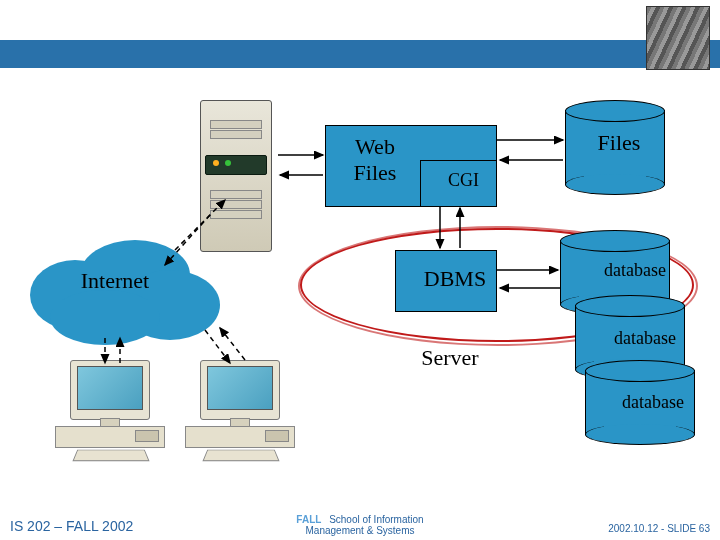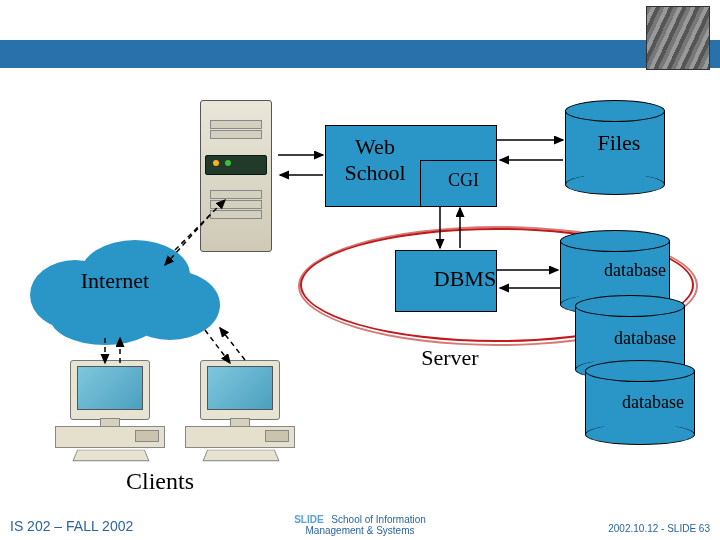--- a/index.html
+++ b/index.html
@@ -56,41 +56,41 @@
       <div class="panel"></div>
       <div class="led" style="left:18px;top:60px;background:#ffb020"></div>
       <div class="led" style="left:30px;top:60px;background:#36c23b"></div>
       <div class="slot" style="top:90px"></div>
       <div class="slot" style="top:100px"></div>
       <div class="slot" style="top:110px"></div>
     </div>
 
     <div class="box" style="left:325px;top:55px;width:170px;height:80px"></div>
     <div class="txt" style="left:330px;top:64px;width:90px;white-space:pre">Web
-School</div>
+Files</div>
     <div class="box" style="left:420px;top:90px;width:75px;height:45px;border-top:1.5px solid #000;border-left:1.5px solid #000;border-right:none;border-bottom:none"></div>
     <div class="txt small" style="left:420px;top:100px;width:87px">CGI</div>
 
     <div class="cyl" style="left:565px;top:30px;width:100px;height:95px">
       <div class="body"></div>
         <div class="bot"></div>
         <div class="top"></div>
     </div>
     <div class="txt" style="left:565px;top:60px;width:108px">Files</div>
 
     <div class="blob" style="left:30px;top:170px">
       <span style="left:0;top:20px;width:90px;height:70px"></span>
       <span style="left:50px;top:0;width:110px;height:70px"></span>
       <span style="left:90px;top:30px;width:100px;height:70px"></span>
       <span style="left:20px;top:50px;width:110px;height:55px"></span>
     </div>
     <div class="txt" style="left:50px;top:198px;width:130px">Internet</div>
 
     <div class="box" style="left:395px;top:180px;width:100px;height:60px"></div>
-    <div class="txt" style="left:405px;top:196px;width:120px">DBMS</div>
+    <div class="txt" style="left:395px;top:196px;width:120px">DBMS</div>
 
     <div class="txt" style="left:400px;top:275px;width:100px">Server</div>
 
     <div class="ellipse-ring" style="left:300px;top:158px;width:390px;height:110px"></div>
     <div class="ellipse-ring" style="left:298px;top:156px;width:396px;height:116px;opacity:.6"></div>
 
     <div class="cyl" style="left:560px;top:160px;width:110px;height:85px">
       <div class="body"></div>
         <div class="bot"></div>
         <div class="top"></div>
@@ -118,21 +118,20 @@
         <div class="kb"></div>
     </div>
     <div class="pc" style="left:185px;top:290px">
       <div class="mon"></div>
         <div class="scr"></div>
         <div class="stand"></div>
         <div class="base"></div>
         <div class="drv"></div>
         <div class="kb"></div>
     </div>
-    <div class="txt" style="left:100px;top:398px;width:120px;font-size:24px">Clients</div>
 
     <svg class="wires" width="720" height="440">
       <defs>
         <marker id="ah" markerWidth="8" markerHeight="8" refX="6" refY="3" orient="auto">
           <path d="M0,0 L7,3 L0,6 Z" fill="#000"></path>
         </marker>
       </defs>
 
       <line x1="278" y1="85" x2="323" y2="85" stroke="#000" stroke-width="1.5" marker-end="url(#ah)"></line>
       <line x1="323" y1="105" x2="280" y2="105" stroke="#000" stroke-width="1.5" marker-end="url(#ah)"></line>
@@ -152,18 +151,18 @@
       <line x1="105" y1="268" x2="105" y2="293" stroke="#000" stroke-width="1.5" stroke-dasharray="5 4" marker-end="url(#ah)"></line>
       <line x1="120" y1="293" x2="120" y2="268" stroke="#000" stroke-width="1.5" stroke-dasharray="5 4" marker-end="url(#ah)"></line>
       <line x1="205" y1="260" x2="230" y2="293" stroke="#000" stroke-width="1.5" stroke-dasharray="5 4" marker-end="url(#ah)"></line>
       <line x1="245" y1="290" x2="220" y2="258" stroke="#000" stroke-width="1.5" stroke-dasharray="5 4" marker-end="url(#ah)"></line>
     </svg>
 
   </div>
 
   <div class="footer-left">IS 202 – FALL 2002</div>
   <div class="footer-center">
-    <b>SLIDE</b>
+    <b>FALL</b>
     <span style="margin-left:5px">School of Information</span><br>
     <span>Management &amp; Systems</span>
   </div>
   <div class="footer-right">2002.10.12 - SLIDE 63</div>
 </div>
 
 </body></html>

